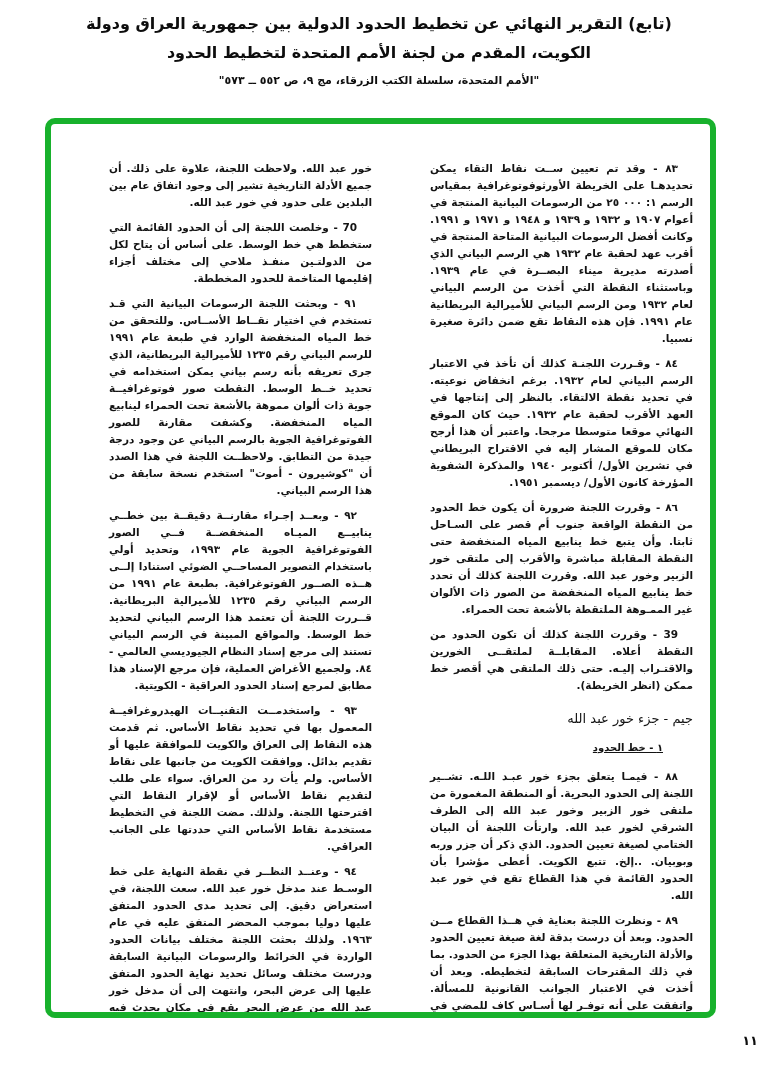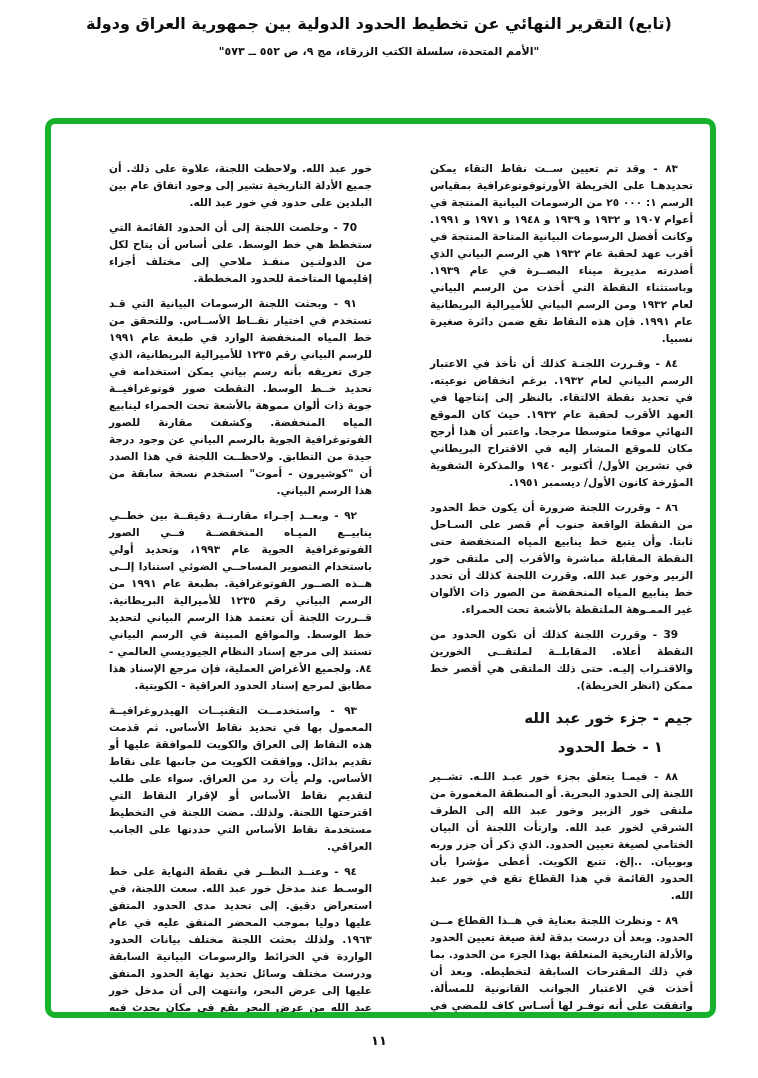--- a/index.html
+++ b/index.html
@@ -65,50 +65,52 @@
   }
   .para {
     margin: 0 0 8px 0;
     text-indent: 15px;
   }
   .cont {
     margin: 0 0 8px 0;
     text-indent: 0;
   }
   .sec-heading {
-    font-weight: bold;
+    font-weight: normal;
     margin: 16px 0 12px 0;
     text-indent: 0;
-    font-size: 15px;
+    font-size: 13px;
   }
   .sub-heading {
     font-weight: bold;
     margin: 0 30px 12px 0;
     text-indent: 0;
-    font-size: 15px;
+    font-size: 10px;
+    text-decoration: underline;
   }
   .page-footer {
     position: absolute;
     top: 1030px;
     left: 0;
     width: 758px;
-    text-align: center;
+    text-align: right;
   }
   .page-number {
     display: inline-block;
     font-size: 13px;
     font-weight: bold;
     color: #0d0d0d;
   }
 </style>
 </head>
 <body>
 
 <div class="page-header">
   <div class="title-line">(تابع) التقرير النهائي عن تخطيط الحدود الدولية بين جمهورية العراق ودولة</div>
+  <div class="title-line">الكويت، المقدم من لجنة الأمم المتحدة لتخطيط الحدود</div>
   <div class="source-line">"الأمم المتحدة، سلسلة الكتب الزرقاء، مج ٩، ص ٥٥٢ ــ ٥٧٣"</div>
 </div>
 
 <div class="frame">
 
   <section class="col">
     <div class="para">٨٣ - وقد تم تعيين ســت نقاط التقاء يمكن تحديدهـا على الخريطة الأورثوفوتوغرافية بمقياس الرسم ١: ٠٠٠ ٢٥ من الرسومات البيانية المنتجة في أعوام ١٩٠٧ و ١٩٣٢ و ١٩٣٩ و ١٩٤٨ و ١٩٧١ و ١٩٩١. وكانت أفضل الرسومات البيانية المتاحة المنتجة في أقرب عهد لحقبة عام ١٩٣٢ هي الرسم البياني الذي أصدرته مديرية ميناء البصــرة في عام ١٩٣٩. وباستثناء النقطة التي أخذت من الرسم البياني لعام ١٩٣٢ ومن الرسم البياني للأميرالية البريطانية عام ١٩٩١. فإن هذه النقاط تقع ضمن دائرة صغيرة نسبيا.</div>
     <div class="para">٨٤ - وقـررت اللجنـة كذلك أن تأخذ في الاعتبار الرسم البياني لعام ١٩٣٢. برغم انخفاض نوعيته. في تحديد نقطة الالتقاء. بالنظر إلى إنتاجها في العهد الأقرب لحقبة عام ١٩٣٢. حيث كان الموقع النهائي موقعا متوسطا مرجحا. واعتبر أن هذا أرجح مكان للموقع المشار إليه في الاقتراح البريطاني في تشرين الأول/ أكتوبر ١٩٤٠ والمذكرة الشفوية المؤرخة كانون الأول/ ديسمبر ١٩٥١.</div>
     <div class="para">٨٦ - وقررت اللجنة ضرورة أن يكون خط الحدود من النقطة الواقعة جنوب أم قصر على السـاحل ثابتا. وأن يتبع خط ينابيع المياه المنخفضة حتى النقطة المقابلة مباشرة والأقرب إلى ملتقى خور الزبير وخور عبد الله. وقررت اللجنة كذلك أن تحدد خط ينابيع المياه المنخفضة من الصور ذات الألوان غير الممـوهة الملتقطة بالأشعة تحت الحمراء.</div>
     <div class="para">39 - وقررت اللجنة كذلك أن تكون الحدود من النقطة أعلاه. المقابلــة لملتقــى الخورين والاقتـراب إليـه. حتى ذلك الملتقى هي أقصر خط ممكن (انظر الخريطة).</div>

